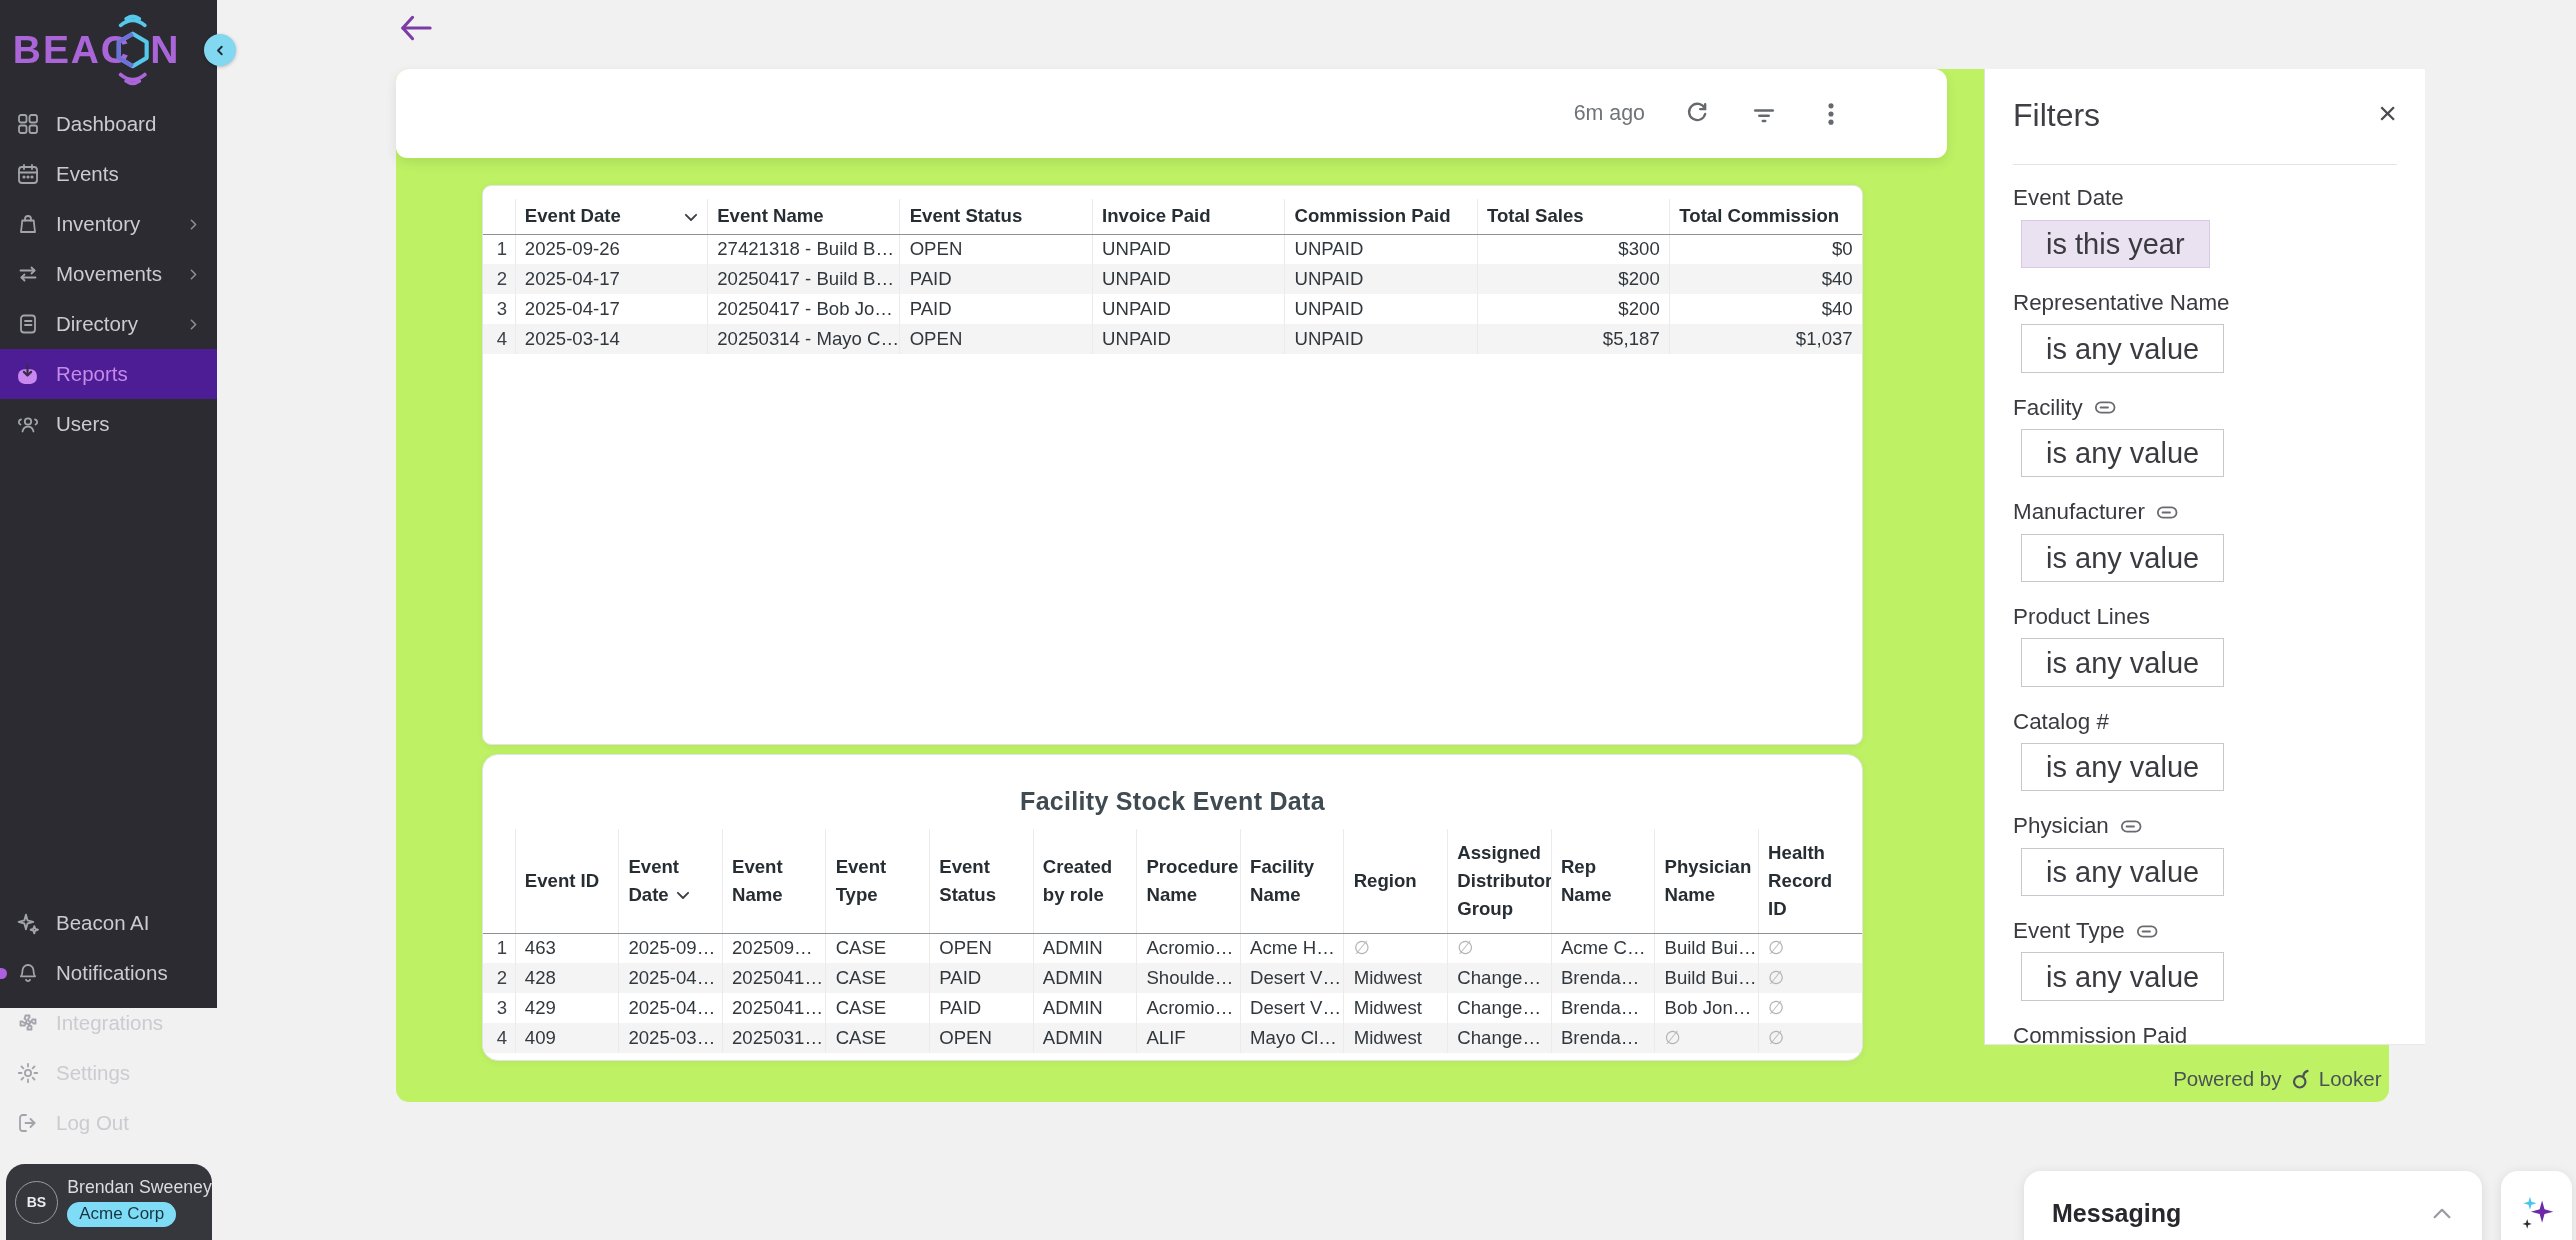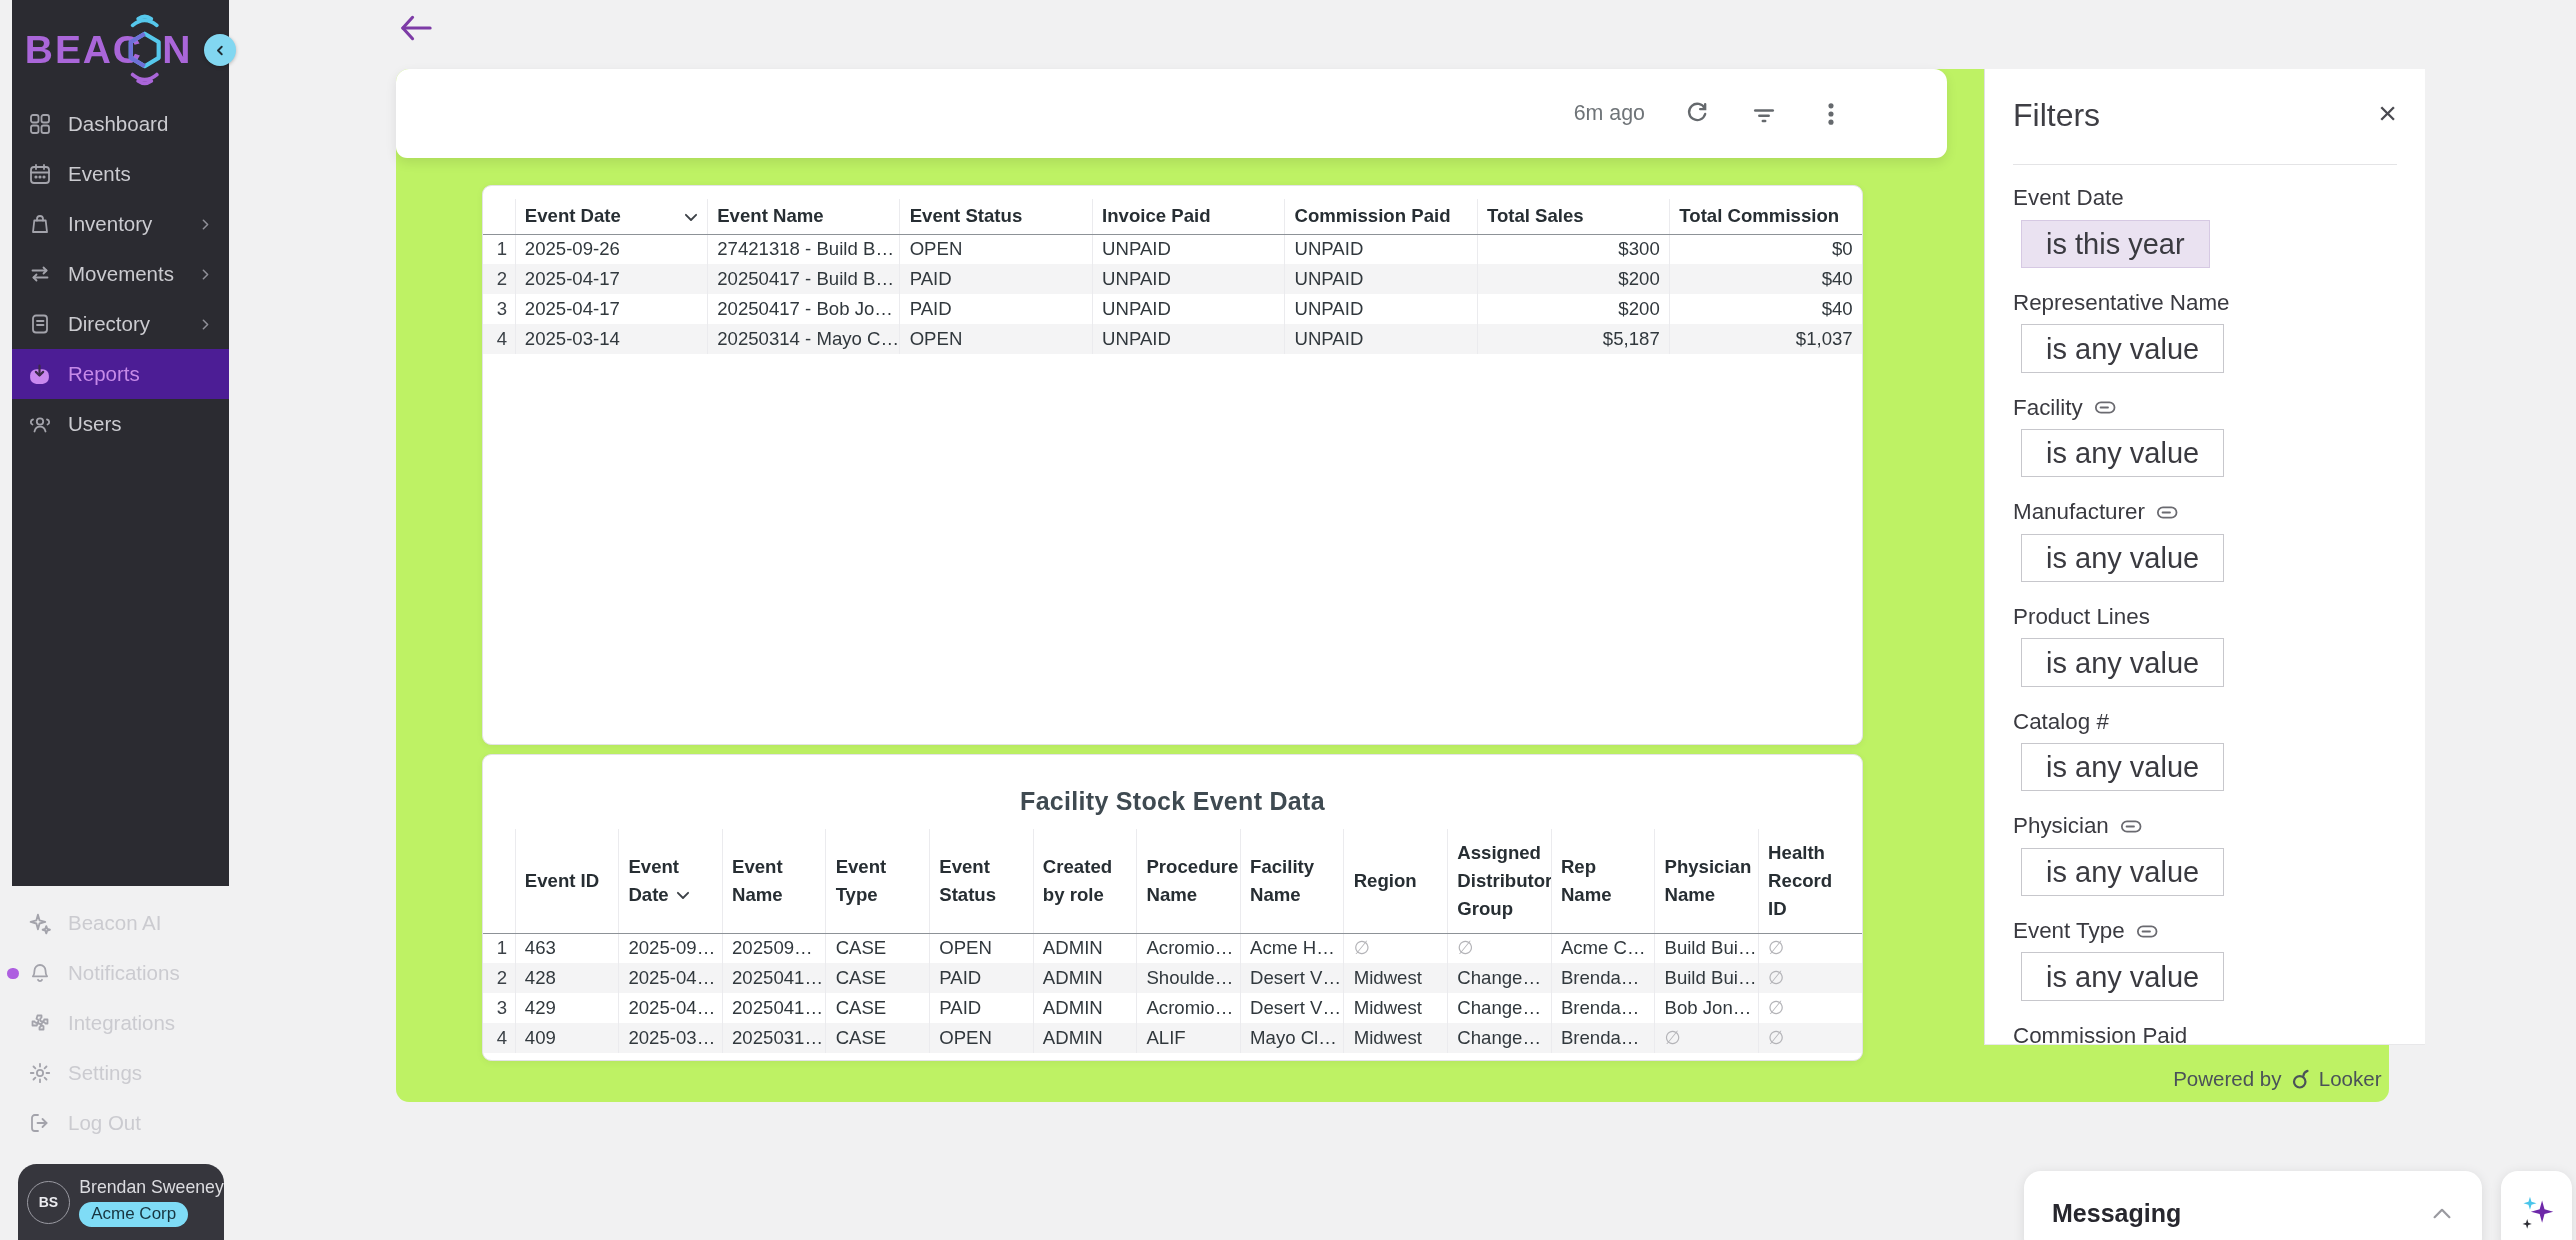--- a/index.html
+++ b/index.html
@@ -1,20 +1,20 @@
 <!DOCTYPE html>
 <html style="font-size:15px"><head>
 <meta charset="utf-8">
 <style>
   * { margin:0; padding:0; box-sizing:border-box; }
   html,body { width:2576px; height:1241px; overflow:hidden; }
   body { background:#f1f1f2; font-family:"Liberation Sans", sans-serif; position:relative; color:#31383d; }
 
   
-  .sidebar { position:absolute; left:12px; top:0; width:217px; height:886px; background:#2b2b31; z-index:5; }
+  .sidebar { position:absolute; left:0; top:0; width:217px; height:1008px; background:#2b2b31; z-index:5; }
   .logo-wrap { position:absolute; top:13px; left:11.2px; }
   .collapse-btn { position:absolute; left:204px; top:34px; width:32px; height:32px; border-radius:50%;
     background:#82d7f1; display:flex; align-items:center; justify-content:center; z-index:9;
     box-shadow:0 0.9px 3.7px rgba(0,0,0,.25); cursor:pointer; }
   .main-nav { position:absolute; top:99px; left:0; width:217px; }
   .bottom-nav { position:absolute; top:898px; left:0; width:217px; }
   .nav-item { position:relative; height:50px; display:flex; align-items:center; gap:16px; padding:0 15px;
     font-size:20.5px; color:#cbcbd0; cursor:pointer; }
   .nav-item .nico { width:25px; height:25px; color:#a3a3ab; flex:0 0 25px; display:flex; align-items:center; justify-content:center; }
   .nav-item.active { background:#4c1d95; color:#c68ae8; }
@@ -36,21 +36,21 @@
     border-radius:13px; z-index:1; }
   .toolbar { position:absolute; left:0; top:0; width:1551px; height:89px; background:#fff;
     border-radius:13px 13px 11.2px 11.2px; box-shadow:0 4.7px 11.2px rgba(0,0,0,.09);
     display:flex; align-items:center; justify-content:flex-end; gap:37px; padding-right:101px; z-index:3; }
   .toolbar .tstamp { font-size:21.4px; color:#6f7478; }
   .tool-icon { width:30px; height:30px; color:#65696d; cursor:pointer; display:flex; align-items:center; justify-content:center; }
 
   .tile { position:absolute; background:#fff; border:0.9px solid #e3e3e6; border-radius:9.3px;
     box-shadow:0 1.9px 7.5px rgba(0,0,0,.05); overflow:hidden; }
   .card1 { left:86px; top:116px; width:1381px; height:560px; }
-  .card2 { left:86px; top:685px; width:1381px; height:307px; }
+  .card2 { left:86px; top:685px; width:1381px; height:307px;border-radius:16px; }
   .tile-title { text-align:center; font-size:25px; color:#3f4a51; padding-top:20.5px; letter-spacing:0.3px; }
   .card2 .tile-title { padding-top:32px; }
 
   table.data-table { width:100%; border-collapse:collapse; table-layout:fixed; margin-top:13px; font-size:18.6px; color:#31383d; }
   .data-table th { font-weight:bold; color:#272e33; text-align:left; padding:0 9.3px; height:35px;
     border-bottom:1.9px solid #8d9297; border-left:0.9px solid #ebebee; white-space:pre-line; overflow:hidden; }
   .data-table td { padding:0 9.3px; height:30px; border-left:0.9px solid #ebebee; white-space:nowrap; overflow:hidden; }
   .data-table th.rn, .data-table td.rn { border-left:none; text-align:right; padding-right:7.5px; color:#3c4248; }
   .data-table tbody tr:nth-child(even) { background:#f4f4f5; }
   .tbl-unpaid td:nth-child(7), .tbl-unpaid td:nth-child(8) { text-align:right; }

